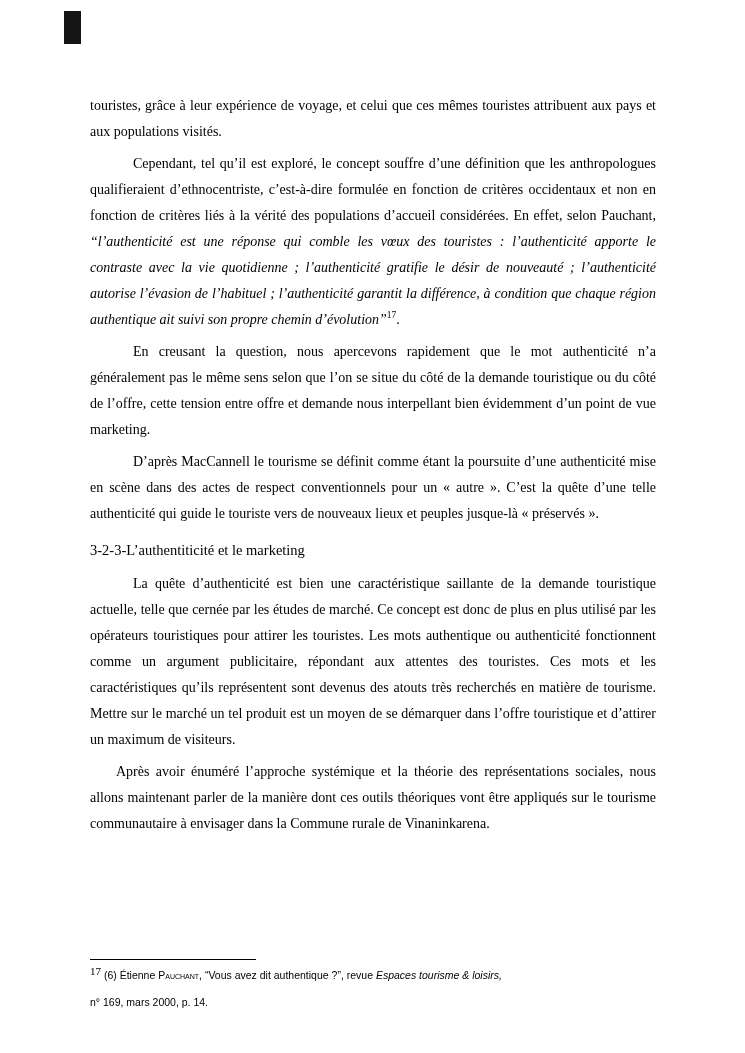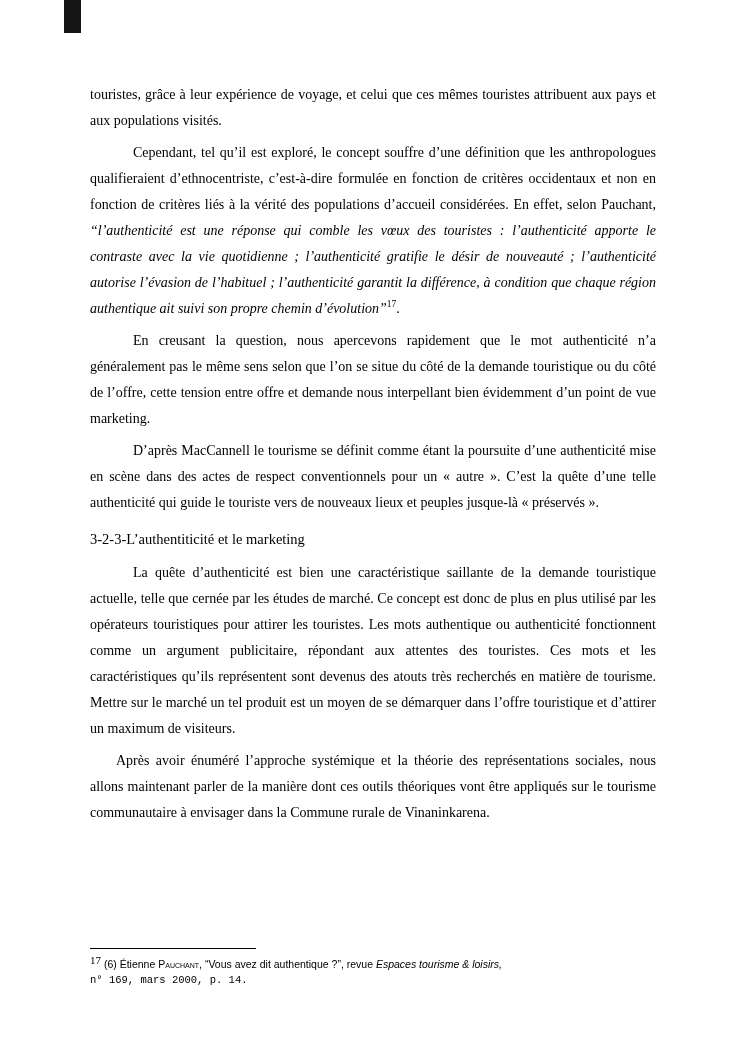--- a/index.html
+++ b/index.html
@@ -1,15 +1,15 @@
 <!DOCTYPE html>
 <html lang="fr"><head>
 <meta charset="utf-8">
 <style>
-  * { box-sizing: border-box; }
+  * { box-sizing: border-box; margin-top: 11px; }
   html, body { margin: 0; padding: 0; background: #ffffff; }
 
   .page {
     position: relative;
     width: 745px;
     height: 1053px;
     margin: 0 auto;
     background: #ffffff;
     color: #000000;
     font-family: "Liberation Serif", "DejaVu Serif", serif;
@@ -79,21 +79,21 @@
 
   .footnote .note-marker {
     font-family: "Liberation Serif", "DejaVu Serif", serif;
     font-size: 11px;
     vertical-align: super;
     line-height: 0;
   }
 
   .smallcaps { font-variant: small-caps; }
 
-  .fn-line2 { display: block; font-family: Liberation Mono, monospace; }
+  .fn-line2 { display: block; }
 
   .page-number {
     position: absolute;
     left: 0;
     top: 968px;
     width: 100%;
     text-align: center;
     font-size: 13.5px;
   }
 </style>

